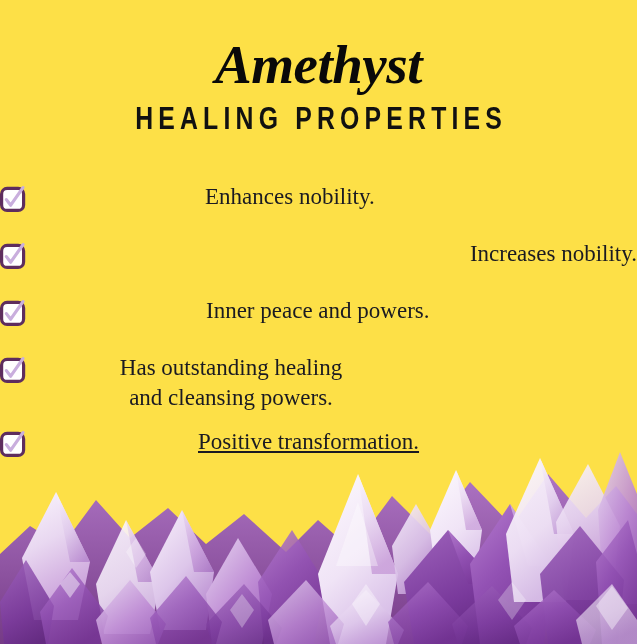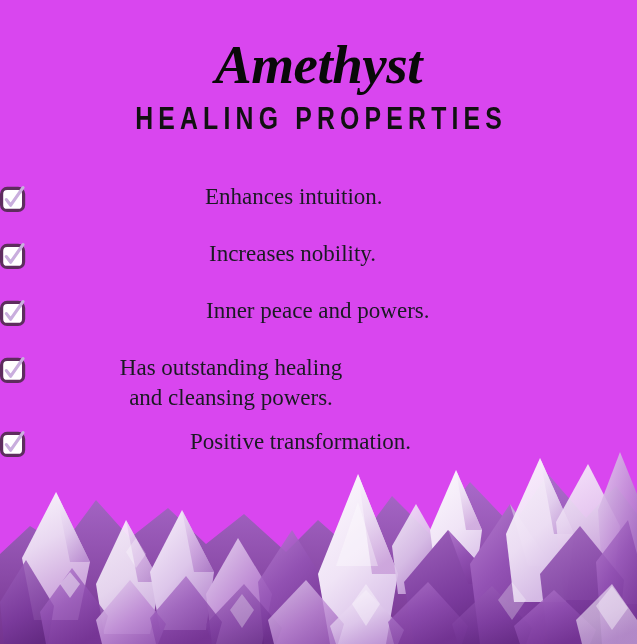--- a/index.html
+++ b/index.html
@@ -9,21 +9,21 @@
     width: 637px;
     height: 644px;
     background: #ffffff;
     overflow: hidden;
   }
 
   #poster {
     position: relative;
     width: 637px;
     height: 644px;
-    background: #d946ef;
+    background: #fde047;
     font-family: "Liberation Serif", "DejaVu Serif", serif;
   }
 
   
   .title-block {
     position: absolute;
     top: 34px;
     left: 0;
     width: 637px;
     text-align: center;
@@ -62,21 +62,21 @@
     width: 637px;
   }
 
   .list-item {
     position: relative;
     min-height: 38px;
     padding-left: 160px;
   }
 
   .list-item.i0 { margin-top: 0px; }
-  .list-item.i1 { margin-top: 19px; }
+  .list-item.i1 { margin-top: 19px; text-align: right; }
   .list-item.i2 { margin-top: 19px; }
   .list-item.i3 { margin-top: 19px; padding-left: 46px; }
   .list-item.i4 { margin-top: 14px; }
 
   
   .cbx {
     position: absolute;
     left: 0;
     top: 4px;
     width: 26px;
@@ -90,21 +90,21 @@
     font-size: 23px;
     line-height: 30px;
     color: #1a1a22;
     white-space: pre-line;
   }
 
   .list-item.i0 .li-text { margin-left: 45px; }
   .list-item.i1 .li-text { margin-left: 49px; }
   .list-item.i2 .li-text { margin-left: 46px; }
   .list-item.i3 .li-text { margin-left: 35px; text-align: center; width: 300px; }
-  .list-item.i4 .li-text { margin-left: 30px; }
+  .list-item.i4 .li-text { margin-left: 38px; text-decoration: underline; }
 
   
   .crystals {
     position: absolute;
     left: 0;
     bottom: 0;
     width: 637px;
     height: 210px;
     overflow: hidden;
   }
@@ -122,21 +122,21 @@
 
   <div class="list">
 
     <div class="list-item i0">
       <span class="cbx">
         <svg viewBox="0 0 26 26">
           <rect x="1.6" y="2.4" width="22" height="22" rx="5.5" ry="5.5" fill="#ffffff" stroke="#5E2D5E" stroke-width="3.2"></rect>
           <path d="M6.4 13.6 L10.7 19.2 L23.0 1.6" fill="none" stroke="#C9AEDD" stroke-width="3.2" stroke-linecap="round" stroke-linejoin="round"></path>
         </svg>
       </span>
-      <span class="li-text">Enhances intuition.</span>
+      <span class="li-text">Enhances nobility.</span>
     </div>
 
     <div class="list-item i1">
       <span class="cbx">
         <svg viewBox="0 0 26 26">
           <rect x="1.6" y="2.4" width="22" height="22" rx="5.5" ry="5.5" fill="#ffffff" stroke="#5E2D5E" stroke-width="3.2"></rect>
           <path d="M6.4 13.6 L10.7 19.2 L23.0 1.6" fill="none" stroke="#C9AEDD" stroke-width="3.2" stroke-linecap="round" stroke-linejoin="round"></path>
         </svg>
       </span>
       <span class="li-text">Increases nobility.</span>

